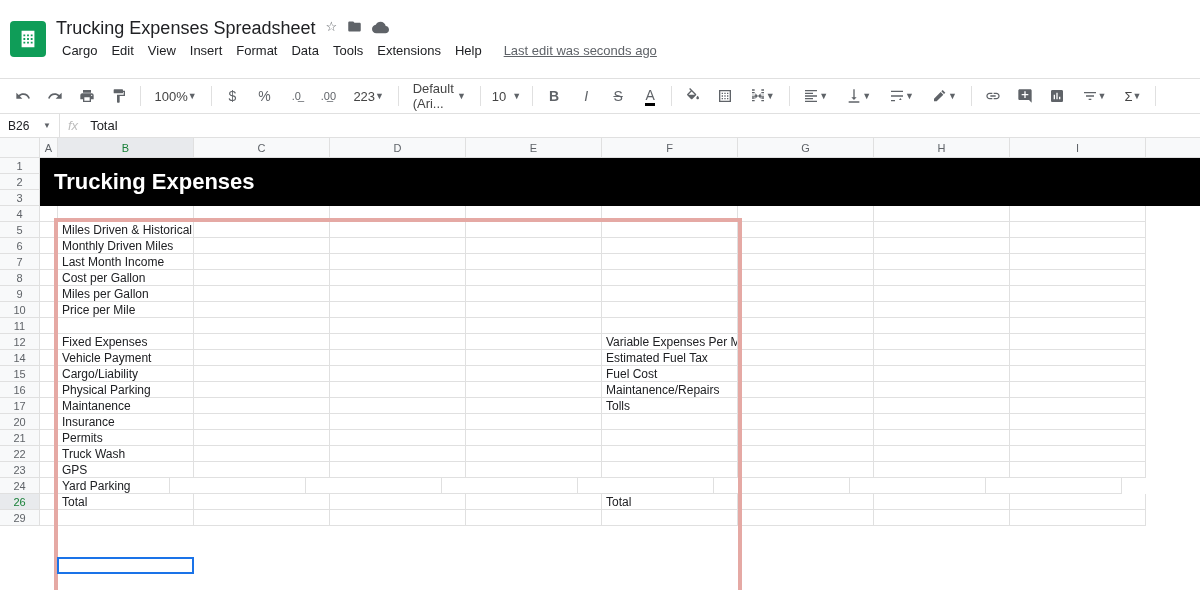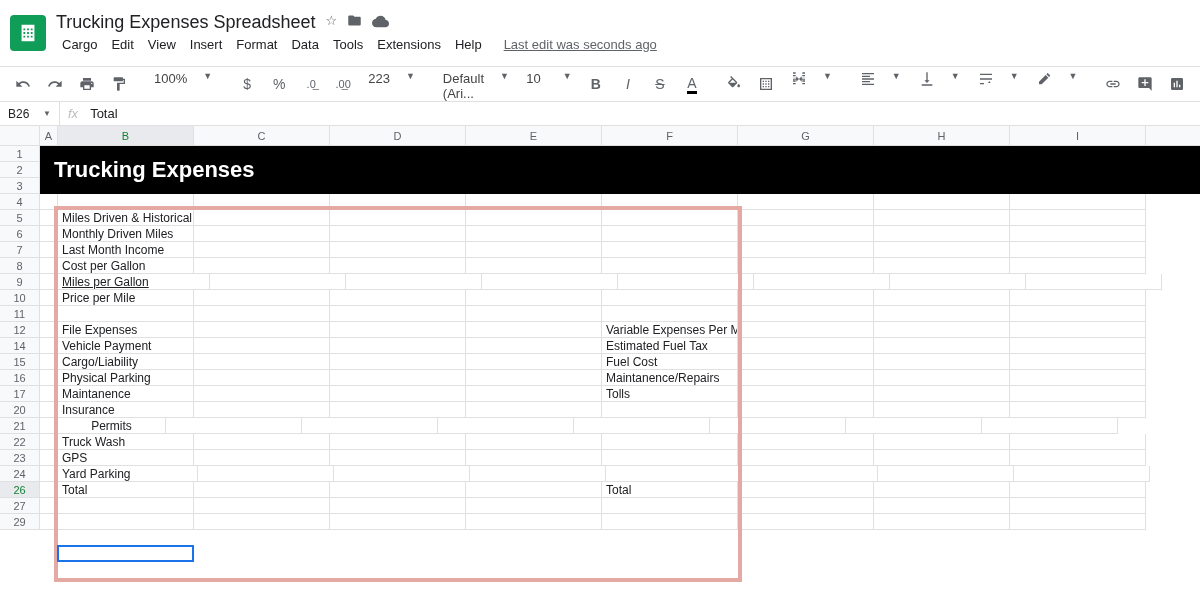--- a/index.html
+++ b/index.html
@@ -1,31 +1,31 @@
 <!DOCTYPE html>
 <html><head>
 <meta charset="utf-8">
 <style>
 *{margin:0;padding:0;box-sizing:border-box;font-family:Arial,sans-serif}
 body{font-size:13px;color:#202124;background:#fff;width:1200px;height:590px;overflow:hidden}
-.titlebar{display:flex;align-items:center;padding:12px 10px;gap:10px}
+.titlebar{display:flex;align-items:center;padding:18px 10px;gap:10px}
 .doc-icon{width:36px;height:36px;background:#0f9d58;border-radius:4px;display:flex;align-items:center;justify-content:center}
 .doc-icon svg{fill:#fff}
 .title-area{flex:1}
 .title-row{display:flex;align-items:center;gap:10px;margin-bottom:2px}
 .doc-title{font-size:18px;color:#202124}
 .title-icons{display:flex;gap:10px;color:#5f6368}
 .menubar{display:flex;gap:2px;font-size:13px;color:#202124}
 .menubar span{padding:2px 6px;cursor:pointer}
 .last-edit{color:#5f6368;text-decoration:underline;margin-left:8px}
 .toolbar{display:flex;align-items:center;gap:6px;padding:4px 10px;border-bottom:1px solid #e0e0e0;border-top:1px solid #e0e0e0;height:36px}
 .tbtn{min-width:26px;height:26px;display:flex;align-items:center;justify-content:center;color:#5f6368;cursor:pointer;font-size:14px}
 .tbtn svg{width:16px;height:16px;fill:#5f6368}
 .tsep{width:1px;height:20px;background:#e0e0e0;margin:0 2px}
-.tsel{display:flex;align-items:flex-start;gap:16px;padding:0 6px;height:26px;color:#444;cursor:pointer;font-size:13px}
+.tsel{display:flex;align-items:center;gap:0;padding:0 6px;height:26px;color:#444;cursor:pointer;font-size:13px}
 .tsel .arrow{font-size:9px;color:#5f6368}
 .formulabar{display:flex;align-items:center;height:24px;border-bottom:1px solid #e0e0e0}
 .namebox{width:60px;padding:0 8px;border-right:1px solid #e0e0e0;display:flex;align-items:center;height:100%;font-size:12px;gap:4px}
 .namebox .arrow{font-size:8px;color:#5f6368;margin-left:auto}
 .fx{padding:0 8px;color:#bdbdbd;font-style:italic;font-size:13px}
 .fxval{padding:0 4px;font-size:13px}
 .grid{position:relative}
 .colheads{display:flex;height:20px;background:#f8f9fa;border-bottom:1px solid #e0e0e0;position:relative}
 .corner{width:40px;border-right:1px solid #e0e0e0;background:#f8f9fa}
 .colhead{border-right:1px solid #e0e0e0;display:flex;align-items:center;justify-content:center;font-size:11px;color:#5f6368;background:#f8f9fa}
@@ -319,21 +319,21 @@
         <div class="cell" style="width: 136px;"></div>
         <div class="cell" style="width: 136px;"></div>
         <div class="cell" style="width: 136px;"></div>
         <div class="cell" style="width: 136px;"></div>
         <div class="cell" style="width: 136px;"></div>
         <div class="cell" style="width: 136px;"></div>
       </div>
       <div class="row">
         <div class="rowhead">9</div>
         <div class="cell" style="width: 18px;"></div>
-        <div class="cell" style="width: 152px; text-decoration: underline;">Miles per Gallon</div>
+        <div class="cell" style="width: 136px;">Miles per Gallon</div>
         <div class="cell" style="width: 136px;"></div>
         <div class="cell" style="width: 136px;"></div>
         <div class="cell" style="width: 136px;"></div>
         <div class="cell" style="width: 136px;"></div>
         <div class="cell" style="width: 136px;"></div>
         <div class="cell" style="width: 136px;"></div>
         <div class="cell" style="width: 136px;"></div>
       </div>
       <div class="row">
         <div class="rowhead">10</div>
@@ -355,21 +355,21 @@
         <div class="cell" style="width: 136px;"></div>
         <div class="cell" style="width: 136px;"></div>
         <div class="cell" style="width: 136px;"></div>
         <div class="cell" style="width: 136px;"></div>
         <div class="cell" style="width: 136px;"></div>
         <div class="cell" style="width: 136px;"></div>
       </div>
       <div class="row">
         <div class="rowhead">12</div>
         <div class="cell" style="width: 18px;"></div>
-        <div class="cell" style="width: 136px;">File Expenses</div>
+        <div class="cell" style="width: 136px;">Fixed Expenses</div>
         <div class="cell" style="width: 136px;"></div>
         <div class="cell" style="width: 136px;"></div>
         <div class="cell" style="width: 136px;"></div>
         <div class="cell" style="width: 136px;">Variable Expenses Per Mile</div>
         <div class="cell" style="width: 136px;"></div>
         <div class="cell" style="width: 136px;"></div>
         <div class="cell" style="width: 136px;"></div>
       </div>
       <div class="row">
         <div class="rowhead">14</div>
@@ -427,21 +427,21 @@
         <div class="cell" style="width: 136px;"></div>
         <div class="cell" style="width: 136px;"></div>
         <div class="cell" style="width: 136px;"></div>
         <div class="cell" style="width: 136px;"></div>
         <div class="cell" style="width: 136px;"></div>
         <div class="cell" style="width: 136px;"></div>
       </div>
       <div class="row">
         <div class="rowhead">21</div>
         <div class="cell" style="width: 18px;"></div>
-        <div class="cell" style="width: 108px; text-align: center;">Permits</div>
+        <div class="cell" style="width: 136px;">Permits</div>
         <div class="cell" style="width: 136px;"></div>
         <div class="cell" style="width: 136px;"></div>
         <div class="cell" style="width: 136px;"></div>
         <div class="cell" style="width: 136px;"></div>
         <div class="cell" style="width: 136px;"></div>
         <div class="cell" style="width: 136px;"></div>
         <div class="cell" style="width: 136px;"></div>
       </div>
       <div class="row">
         <div class="rowhead">22</div>
@@ -463,49 +463,37 @@
         <div class="cell" style="width: 136px;"></div>
         <div class="cell" style="width: 136px;"></div>
         <div class="cell" style="width: 136px;"></div>
         <div class="cell" style="width: 136px;"></div>
         <div class="cell" style="width: 136px;"></div>
         <div class="cell" style="width: 136px;"></div>
       </div>
       <div class="row">
         <div class="rowhead">24</div>
         <div class="cell" style="width: 18px;"></div>
-        <div class="cell" style="width: 140px;">Yard Parking</div>
+        <div class="cell" style="width: 112px;">Yard Parking</div>
         <div class="cell" style="width: 136px;"></div>
         <div class="cell" style="width: 136px;"></div>
         <div class="cell" style="width: 136px;"></div>
         <div class="cell" style="width: 136px;"></div>
         <div class="cell" style="width: 136px;"></div>
         <div class="cell" style="width: 136px;"></div>
         <div class="cell" style="width: 136px;"></div>
       </div>
       <div class="row">
         <div class="rowhead sel">26</div>
         <div class="cell" style="width: 18px;"></div>
         <div class="cell" style="width: 136px;">Total</div>
         <div class="cell" style="width: 136px;"></div>
         <div class="cell" style="width: 136px;"></div>
         <div class="cell" style="width: 136px;"></div>
         <div class="cell" style="width: 136px;">Total</div>
-        <div class="cell" style="width: 136px;"></div>
-        <div class="cell" style="width: 136px;"></div>
-        <div class="cell" style="width: 136px;"></div>
-      </div>
-      <div class="row">
-        <div class="rowhead">27</div>
-        <div class="cell" style="width: 18px;"></div>
-        <div class="cell" style="width: 136px;"></div>
-        <div class="cell" style="width: 136px;"></div>
-        <div class="cell" style="width: 136px;"></div>
-        <div class="cell" style="width: 136px;"></div>
-        <div class="cell" style="width: 136px;"></div>
         <div class="cell" style="width: 136px;"></div>
         <div class="cell" style="width: 136px;"></div>
         <div class="cell" style="width: 136px;"></div>
       </div>
       <div class="row">
         <div class="rowhead">29</div>
         <div class="cell" style="width: 18px;"></div>
         <div class="cell" style="width: 136px;"></div>
         <div class="cell" style="width: 136px;"></div>
         <div class="cell" style="width: 136px;"></div>

